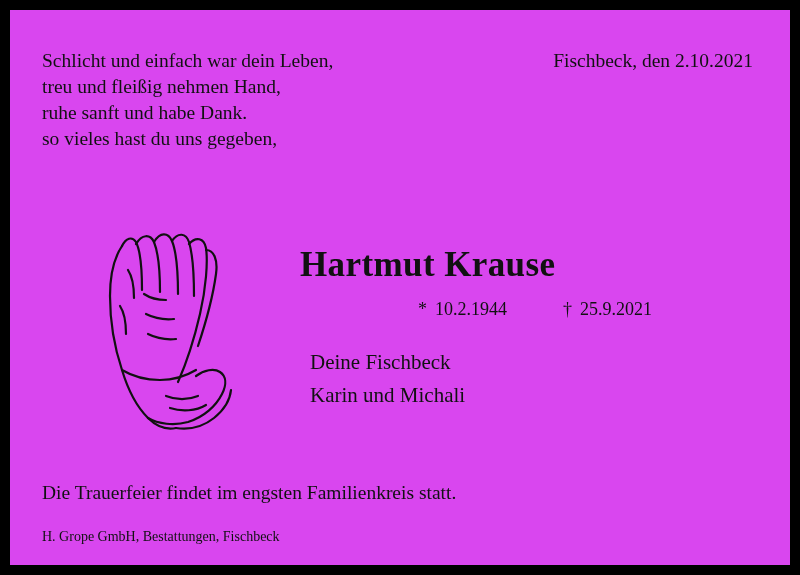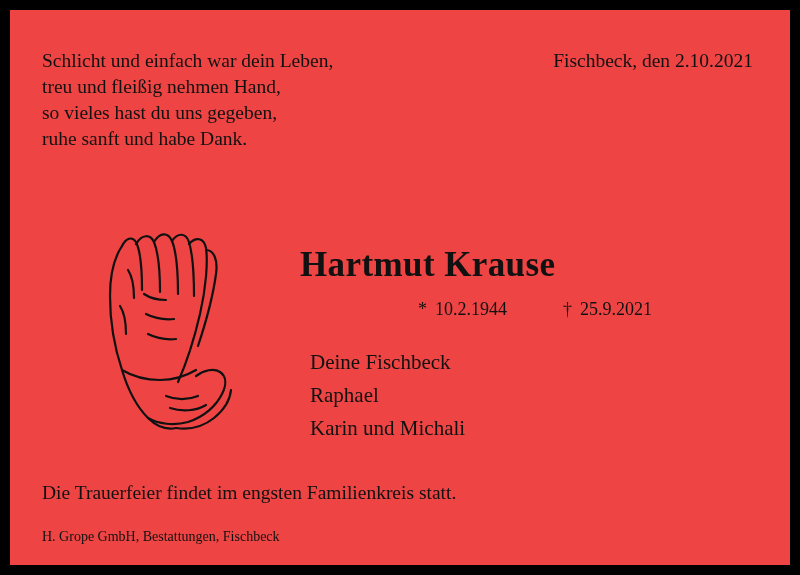--- a/index.html
+++ b/index.html
@@ -17,21 +17,21 @@
     height: 575px;
     background: #000000;
     box-sizing: border-box;
     padding: 10px;
     overflow: hidden;
   }
   .card {
     position: relative;
     width: 100%;
     height: 100%;
-    background: #ef4444;
+    background: #d946ef;
     box-sizing: border-box;
     overflow: hidden;
   }
 
   .poem {
     position: absolute;
     left: 32px;
     top: 38px;
     font-size: 19.5px;
     line-height: 26px;
@@ -126,36 +126,35 @@
 </style>
 </head>
 <body>
 
 <div class="page">
   <div class="card">
 
     <div class="poem">
       <div>Schlicht und einfach war dein Leben,</div>
       <div>treu und fleißig nehmen Hand,</div>
+      <div>ruhe sanft und habe Dank.</div>
       <div>so vieles hast du uns gegeben,</div>
-      <div>ruhe sanft und habe Dank.</div>
     </div>
 
     <div class="place-date">Fischbeck, den 2.10.2021</div>
 
 
     <div class="name">Hartmut Krause</div>
 
     <div class="dates">
       <span class="star">*</span><span>10.2.1944</span><span class="gap"></span><span class="cross">†</span><span>25.9.2021</span>
     </div>
 
     <div class="survivors">
       <div>Deine Fischbeck</div>
-      <div>Raphael</div>
       <div>Karin und Michali</div>
     </div>
 
     <div class="funeral">Die Trauerfeier findet im engsten Familienkreis statt.</div>
 
     <div class="undertaker">H. Grope GmbH, Bestattungen, Fischbeck</div>
 
     <div class="hands">
       <svg viewBox="0 0 190 240" xmlns="http://www.w3.org/2000/svg" aria-hidden="true">
         <g fill="none" stroke="#111111" stroke-width="2.2" stroke-linecap="round" stroke-linejoin="round">

